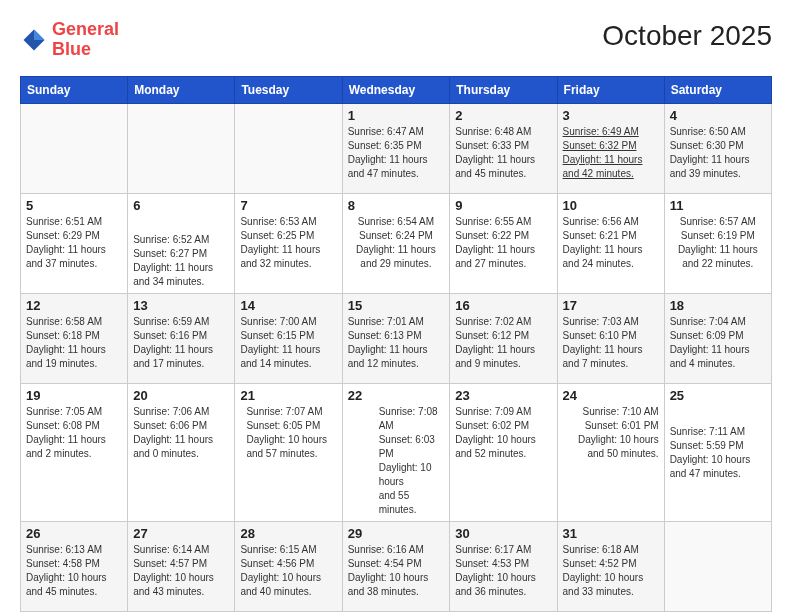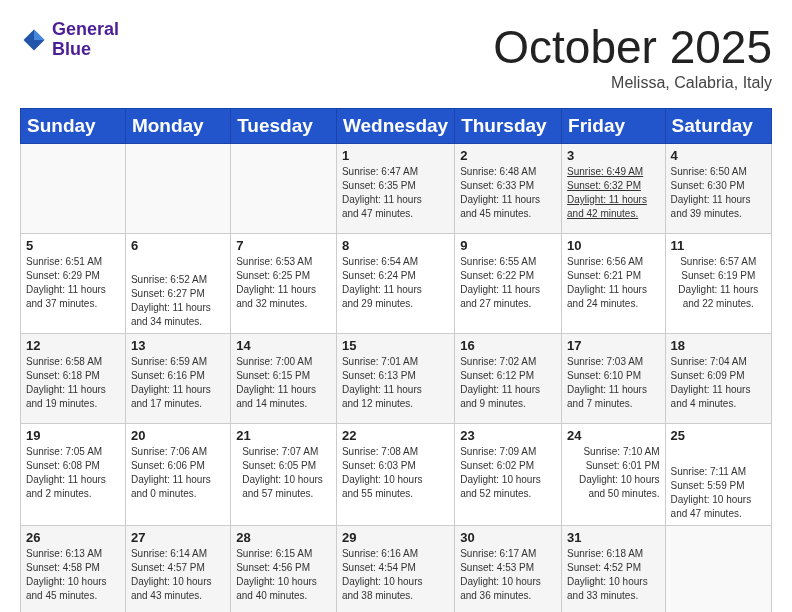--- a/index.html
+++ b/index.html
@@ -21,47 +21,47 @@
       align-items: center;
       gap: 4px;
     }
     .logo-text {
       font-size: 18px;
       font-weight: bold;
       color: #333;
       line-height: 1.1;
     }
     .logo-text span {
-      color: #4c1d95;
+      color: #ef4444;
     }
     .logo-icon {
       width: 28px;
       height: 28px;
     }
     .title-block {
       text-align: right;
     }
     .month-title {
-      font-size: 46px;
+      font-size: 28px;
       font-weight: normal;
       color: #222;
     }
     .location-title {
       font-size: 16px;
       color: #444;
     }
     table {
       width: 100%;
       border-collapse: collapse;
       border: 1px solid #ccc;
     }
     thead tr th {
       background-color: #2255cc;
       color: #fff;
-      font-size: 19px;
+      font-size: 12px;
       font-weight: bold;
       padding: 6px 6px;
       border: 1px solid #1a44aa;
       text-align: left;
     }
     tbody tr td {
       width: 108px;
       height: 90px;
       vertical-align: top;
       padding: 4px 5px;
@@ -100,21 +100,20 @@
       <polygon points="20,5 35,20 20,35 5,20" fill="#2255aa"></polygon>
       <polygon points="20,5 35,20 20,20" fill="#4488dd"></polygon>
     </svg>
     <div class="logo-text">
       <div><span>General</span></div>
       <div><span>Blue</span></div>
     </div>
   </div>
   <div class="title-block">
     <div class="month-title">October 2025</div>
-    <div class="location-title">Melissa, Calabria, Italy</div>
   </div>
 </div>
 
 <table>
   <thead>
     <tr>
       <th>Sunday</th>
       <th>Monday</th>
       <th>Tuesday</th>
       <th>Wednesday</th>
@@ -174,21 +173,21 @@
         </td>
         <td>
           <span class="day-number">7</span>
           <div class="day-info" style="white-space: pre-line;">Sunrise: 6:53 AM
 Sunset: 6:25 PM
 Daylight: 11 hours
 and 32 minutes.</div>
         </td>
         <td>
           <span class="day-number">8</span>
-          <div class="day-info" style="white-space: pre-line;">Sunrise: 6:54 AM
+          <div class="day-info" style="white-space: pre-line; text-align: center;">Sunrise: 6:54 AM
 Sunset: 6:24 PM
 Daylight: 11 hours
 and 29 minutes.</div>
         </td>
         <td>
           <span class="day-number">9</span>
           <div class="day-info" style="white-space: pre-line;">Sunrise: 6:55 AM
 Sunset: 6:22 PM
 Daylight: 11 hours
 and 27 minutes.</div>
@@ -276,21 +275,21 @@
         </td>
         <td>
           <span class="day-number">21</span>
           <div class="day-info" style="white-space: pre-line; margin-left: 6px;">Sunrise: 7:07 AM
 Sunset: 6:05 PM
 Daylight: 10 hours
 and 57 minutes.</div>
         </td>
         <td>
           <span class="day-number">22</span>
-          <div class="day-info" style="white-space: pre-line;">Sunrise: 7:08 AM
+          <div class="day-info" style="white-space: pre-line; margin-left: 31px;">Sunrise: 7:08 AM
 Sunset: 6:03 PM
 Daylight: 10 hours
 and 55 minutes.</div>
         </td>
         <td>
           <span class="day-number">23</span>
           <div class="day-info" style="white-space: pre-line;">Sunrise: 7:09 AM
 Sunset: 6:02 PM
 Daylight: 10 hours
 and 52 minutes.</div>

